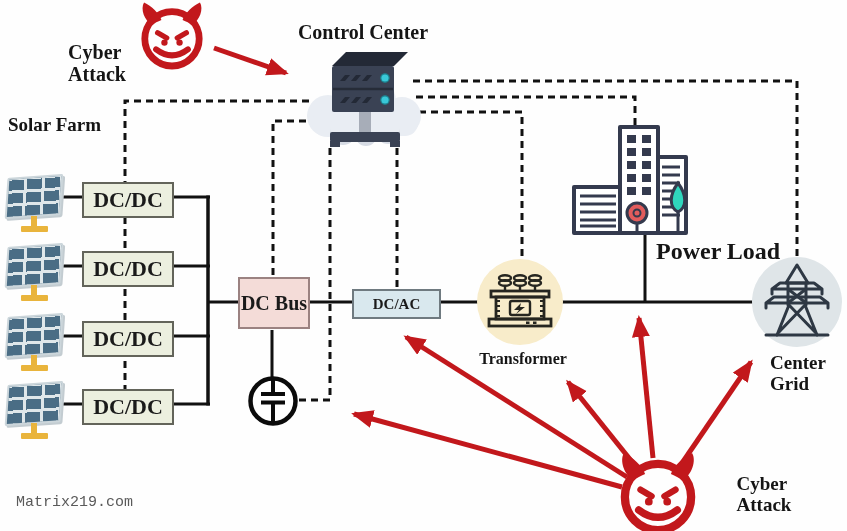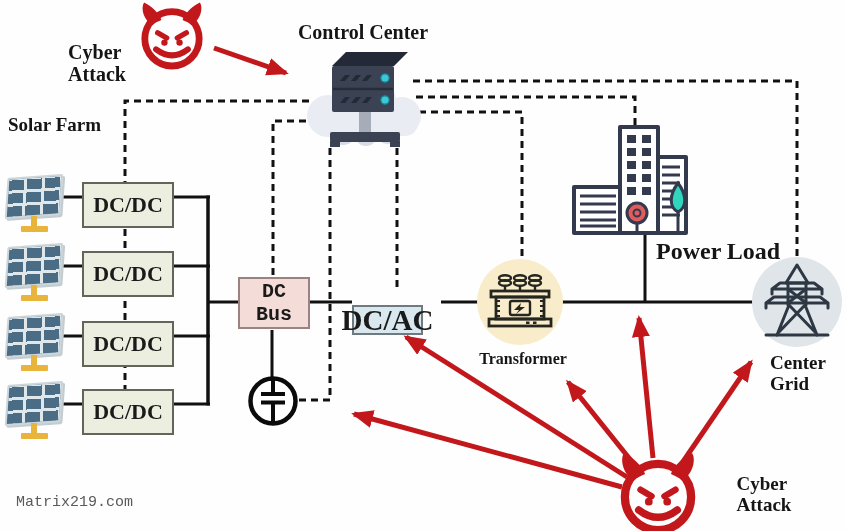--- a/index.html
+++ b/index.html
@@ -20,26 +20,26 @@
   .dashed-line{stroke:var(--line-black);stroke-width:3;fill:none;stroke-dasharray:7 5;}
   .attack-arrow{stroke:var(--attack-red);stroke-width:5;fill:none;}
 
   .lbl{position:absolute;font-weight:bold;color:#151515;line-height:1.12;white-space:nowrap;}
   .lbl span{display:block;}
   .watermark{position:absolute;left:16px;top:494px;font-family:Liberation Mono, monospace;
     font-weight:normal;font-size:15px;color:#5a5a5a;z-index:3;}
 
   .convbox{position:absolute;display:flex;align-items:center;justify-content:center;
     font-weight:bold;color:#1a1a1a;box-sizing:border-box;text-align:center;}
-  .dcdc{left:82px;width:92px;height:46px;background:var(--dcdc-fill);
+  .dcdc{left:82px;width:92px;height:36px;background:var(--dcdc-fill);
     border:2px solid var(--dcdc-border);font-size:22px;}
   .dcbus{left:238px;top:277px;width:72px;height:52px;background:var(--dcbus-fill);
-    border:2px solid var(--dcbus-border);font-size:20px;line-height:1.15;font-family:Liberation Mono, monospace;}
-  .dcac{left:352px;top:305px;width:71px;height:30px;background:var(--dcac-fill);
-    border:2px solid var(--dcac-border);font-size:29px;}
+    border:2px solid var(--dcbus-border);font-size:20px;line-height:1.15;}
+  .dcac{left:352px;top:289px;width:89px;height:30px;background:var(--dcac-fill);
+    border:2px solid var(--dcac-border);font-size:15px;}
 
   .circle-node{position:absolute;border-radius:50%;}
   .transformer-circle{left:477px;top:259px;width:86px;height:86px;background:var(--transformer-circle);}
   .grid-circle{left:752px;top:257px;width:90px;height:90px;background:var(--grid-circle);}
 
   .panel{position:absolute;left:6px;width:58px;height:58px;}
   .panel-face{width:52px;height:37px;border:2px solid #ccd6db;border-radius:2px;
     background-color:var(--panel-blue);
     background-image:
       repeating-linear-gradient(90deg,transparent 0 15px,#dfe7ea 15px 18px),

